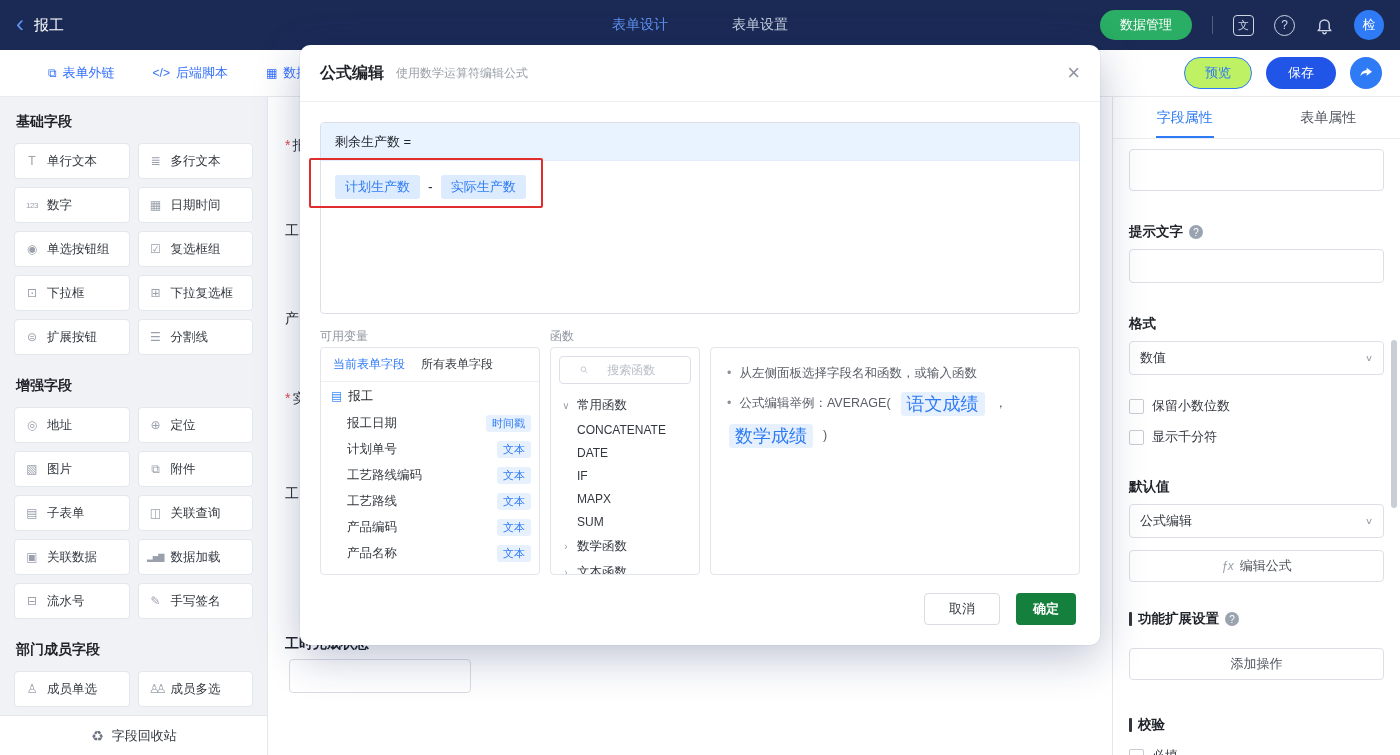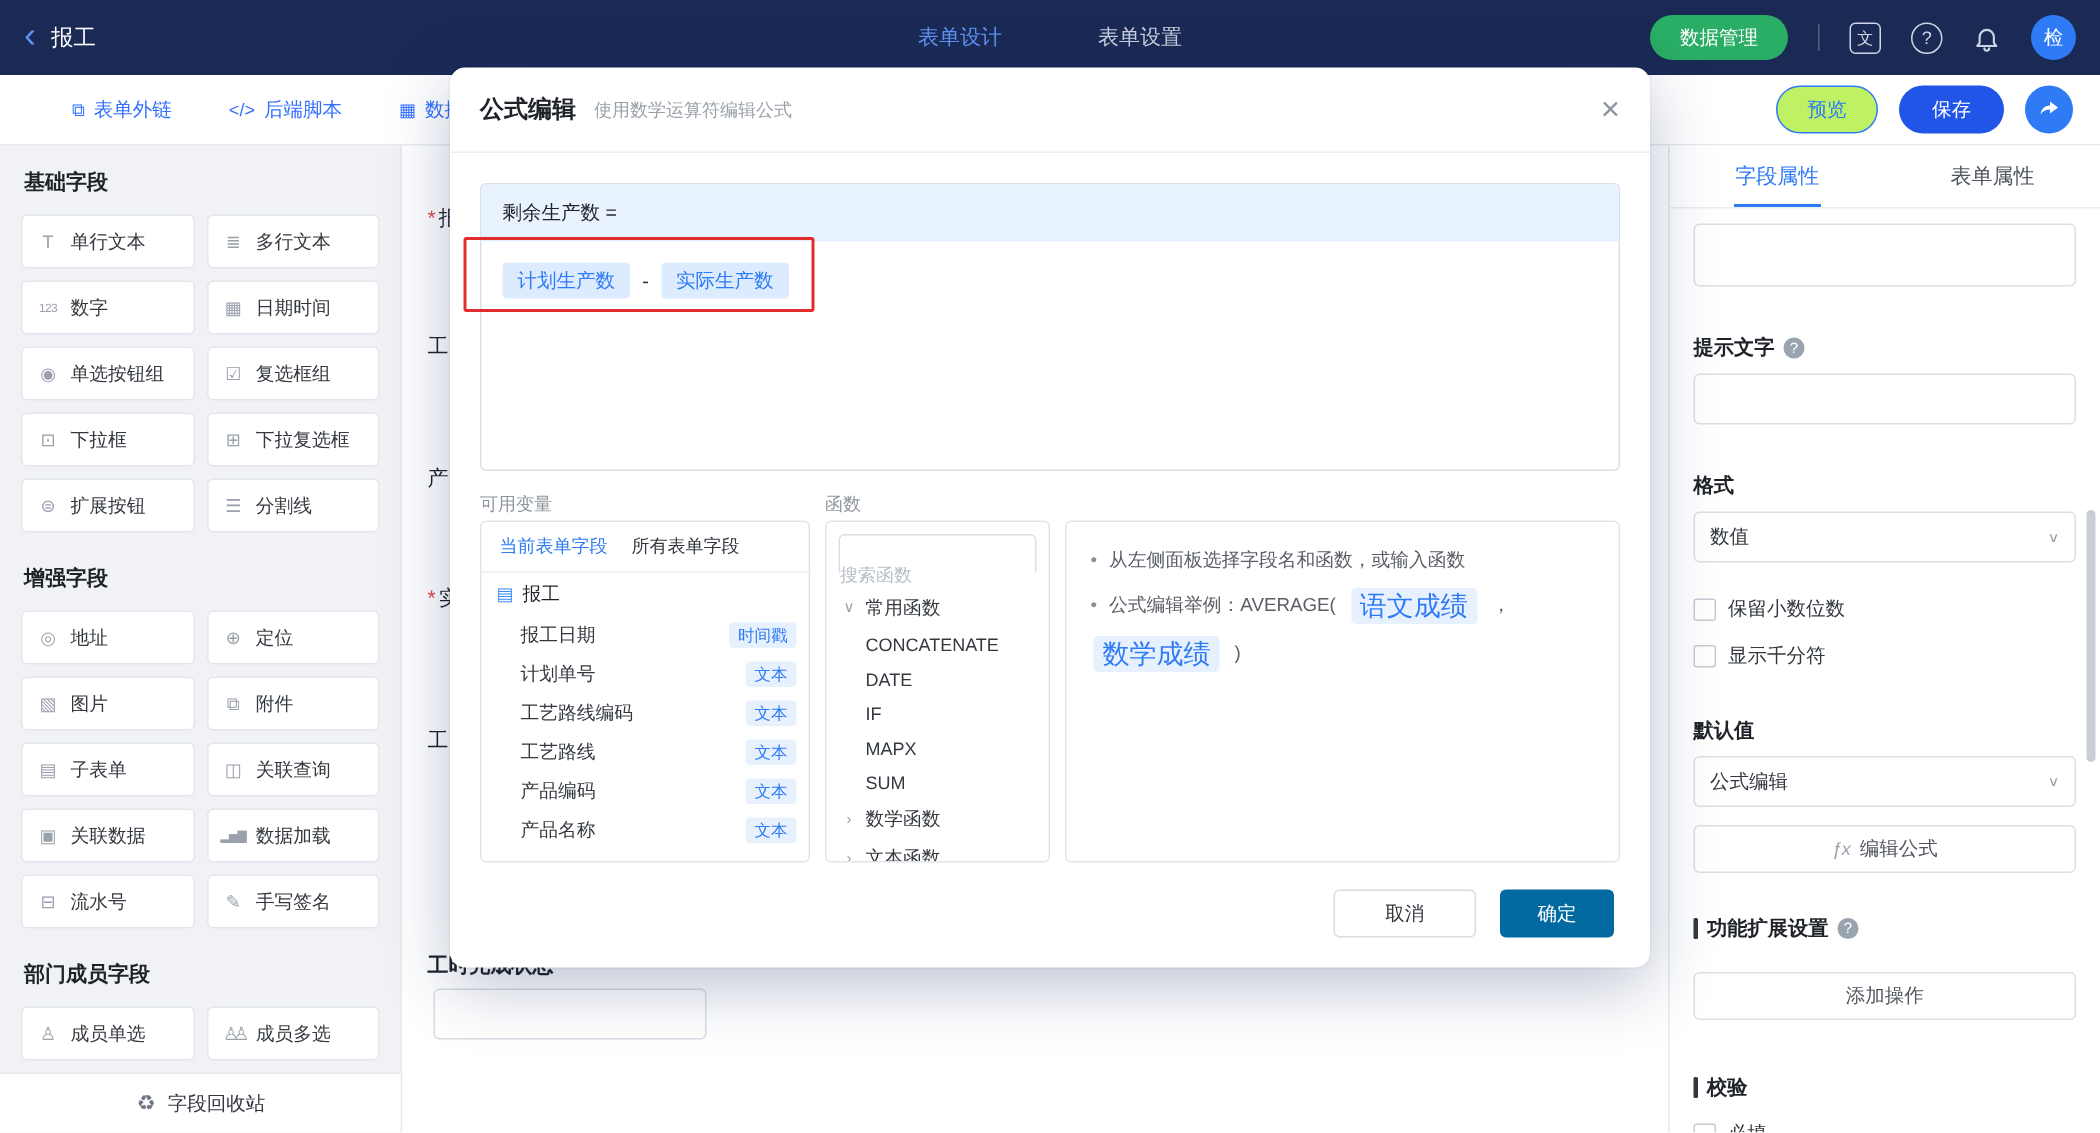--- a/index.html
+++ b/index.html
@@ -102,35 +102,35 @@
   .v-panel { left:20px; width:220px; }
   .v-tabs { height:34px; display:flex; align-items:center; gap:16px; padding:0 12px; border-bottom:1px solid #eceef2; }
   .v-tab { font-size:12px; color:#33383f; cursor:pointer; white-space:nowrap; }
   .v-tab.active { color:#2f7bf5; }
   .v-root { height:28px; display:flex; align-items:center; gap:6px; padding:0 10px; font-size:12.5px; color:#1f2329; cursor:pointer; }
   .doc-ic { color:#3f8cf7; font-size:12px; }
   .v-row { height:26px; display:flex; align-items:center; justify-content:space-between; padding:0 8px 0 26px; font-size:12.5px; color:#33383f; cursor:pointer; }
   .badge { background:#e7f1fe; color:#2f7bf5; font-size:11px; border-radius:3px; padding:1px 6px; white-space:nowrap; }
 
   .fn-panel { left:250px; width:150px; }
-  .fn-search { margin:8px; height:28px; border:1px solid #dcdfe6; border-radius:4px; display:flex; align-items:center; gap:19px; padding:0 0;flex-direction:column; }
+  .fn-search { margin:8px; height:28px; border:1px solid #dcdfe6; border-radius:4px; display:flex; align-items:center; gap:19px; padding:0 20px; }
   .fn-search input { border:none; outline:none; width:100%; font-size:12px; color:#33383f; font-family:inherit; }
   .fn-search input::placeholder { color:#b8bec8; }
   .fn-group { height:26px; display:flex; align-items:center; gap:6px; padding:0 10px; font-size:12.5px; color:#33383f; cursor:pointer; }
   .caret { color:#9aa1ac; font-size:10px; width:10px; text-align:center; }
   .fn-item { height:23px; display:flex; align-items:center; padding-left:26px; font-size:12px; color:#33383f; cursor:pointer; }
 
   .help-panel { left:410px; width:370px; padding:14px 16px; }
   .help-row { display:flex; gap:8px; font-size:12.5px; color:#595d66; line-height:22px; margin-bottom:8px; flex-wrap:wrap; }
   .help-bullet { color:#8a9099; }
   .mini-chip { background:#e7f1fe; color:#2f7bf5; border-radius:3px; padding:1px 6px; font-size:18px; margin:0 2px; align-self:center; cursor:pointer; }
 
   .m-footer { position:absolute; right:24px; bottom:20px; display:flex; gap:16px; }
-  .btn-cancel { width:95px; height:32px; border:1px solid #d9dce3; border-radius:4px; background:#fff; color:#33383f; font-size:13px; }
-  .btn-ok { width:76px; height:32px; border:none; border-radius:4px; background:#0369a1; color:#fff; font-size:13px; }
+  .btn-cancel { width:76px; height:32px; border:1px solid #d9dce3; border-radius:4px; background:#fff; color:#33383f; font-size:13px; }
+  .btn-ok { width:60px; height:32px; border:none; border-radius:4px; background:#15803d; color:#fff; font-size:13px;font-weight:bold; }
 </style>
 </head>
 <body>
 
 <div class="topbar">
   <div class="tb-left">
     <span class="back">‹</span>
     <span class="tb-title">报工</span>
   </div>
   <div class="tb-center">

